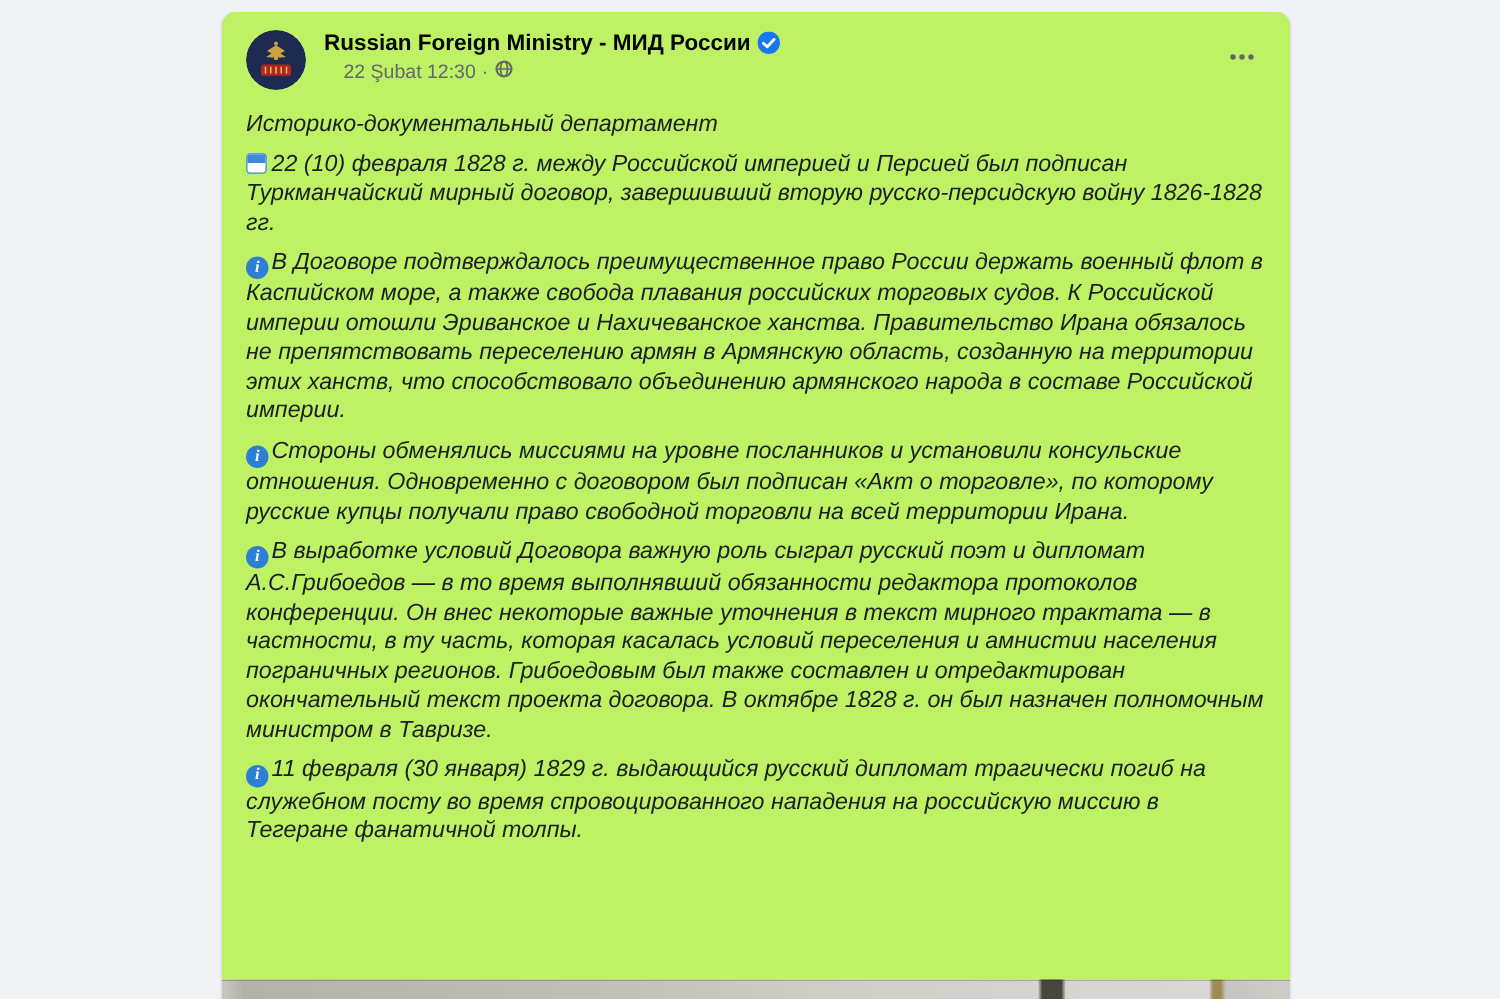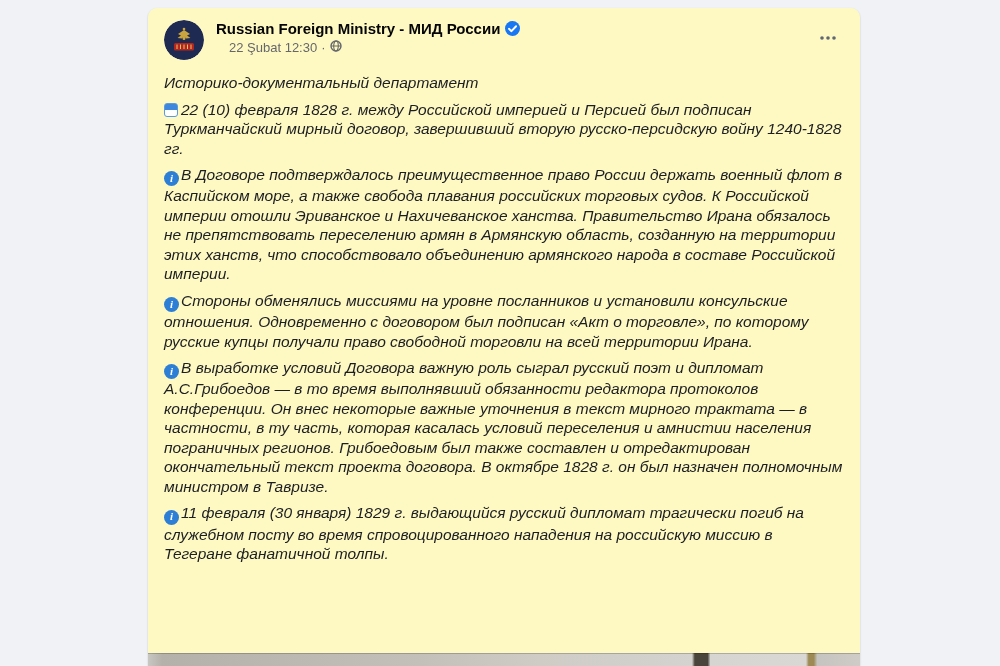--- a/index.html
+++ b/index.html
@@ -6,21 +6,21 @@
   html, body { width: 1000px; height: 666px; overflow: hidden; }
   body {
     background: #f0f2f5;
     font-family: "Liberation Sans", "DejaVu Sans", sans-serif;
     color: #1c1e21;
   }
   .card {
     position: absolute;
     left: 148px; top: 8px;
     width: 712px; height: 658px;
-    background: #fef9c3;
+    background: #bef264;
     border-radius: 9px 9px 0 0;
     box-shadow: 0 1px 2px rgba(0,0,0,.18);
     overflow: hidden;
   }
   
   .header {
     display: flex;
     align-items: flex-start;
     padding: 12px 16px 4px 16px;
   }
@@ -167,21 +167,21 @@
         <circle cx="4" cy="10" r="1.8" fill="#606770"></circle>
         <circle cx="10" cy="10" r="1.8" fill="#606770"></circle>
         <circle cx="16" cy="10" r="1.8" fill="#606770"></circle>
       </svg>
     </div>
   </div>
 
   <div class="body">
     <p>Историко-документальный департамент</p>
 
-    <p><span class="cal-icon"></span><span>22 (10) февраля 1828 г. между Российской империей и Персией был подписан Туркманчайский мирный договор, завершивший вторую русско-персидскую войну 1240-1828 гг.</span></p>
+    <p><span class="cal-icon"></span><span>22 (10) февраля 1828 г. между Российской империей и Персией был подписан Туркманчайский мирный договор, завершивший вторую русско-персидскую войну 1826-1828 гг.</span></p>
 
     <p><span class="info-icon">i</span><span>В Договоре подтверждалось преимущественное право России держать военный флот в Каспийском море, а также свобода плавания российских торговых судов. К Российской империи отошли Эриванское и Нахичеванское ханства. Правительство Ирана обязалось не препятствовать переселению армян в Армянскую область, созданную на территории этих ханств, что способствовало объединению армянского народа в составе Российской империи.</span></p>
 
     <p><span class="info-icon">i</span><span>Стороны обменялись миссиями на уровне посланников и установили консульские отношения. Одновременно с договором был подписан «Акт о торговле», по которому русские купцы получали право свободной торговли на всей территории Ирана.</span></p>
 
 
     <p><span class="info-icon">i</span><span>В выработке условий Договора важную роль сыграл русский поэт и дипломат А.С.Грибоедов — в то время выполнявший обязанности редактора протоколов конференции. Он внес некоторые важные уточнения в текст мирного трактата — в частности, в ту часть, которая касалась условий переселения и амнистии населения пограничных регионов. Грибоедовым был также составлен и отредактирован окончательный текст проекта договора. В октябре 1828 г. он был назначен полномочным министром в Тавризе.</span></p>
 
     <p><span class="info-icon">i</span><span>11 февраля (30 января) 1829 г. выдающийся русский дипломат трагически погиб на служебном посту во время спровоцированного нападения на российскую миссию в Тегеране фанатичной толпы.</span></p>
 

